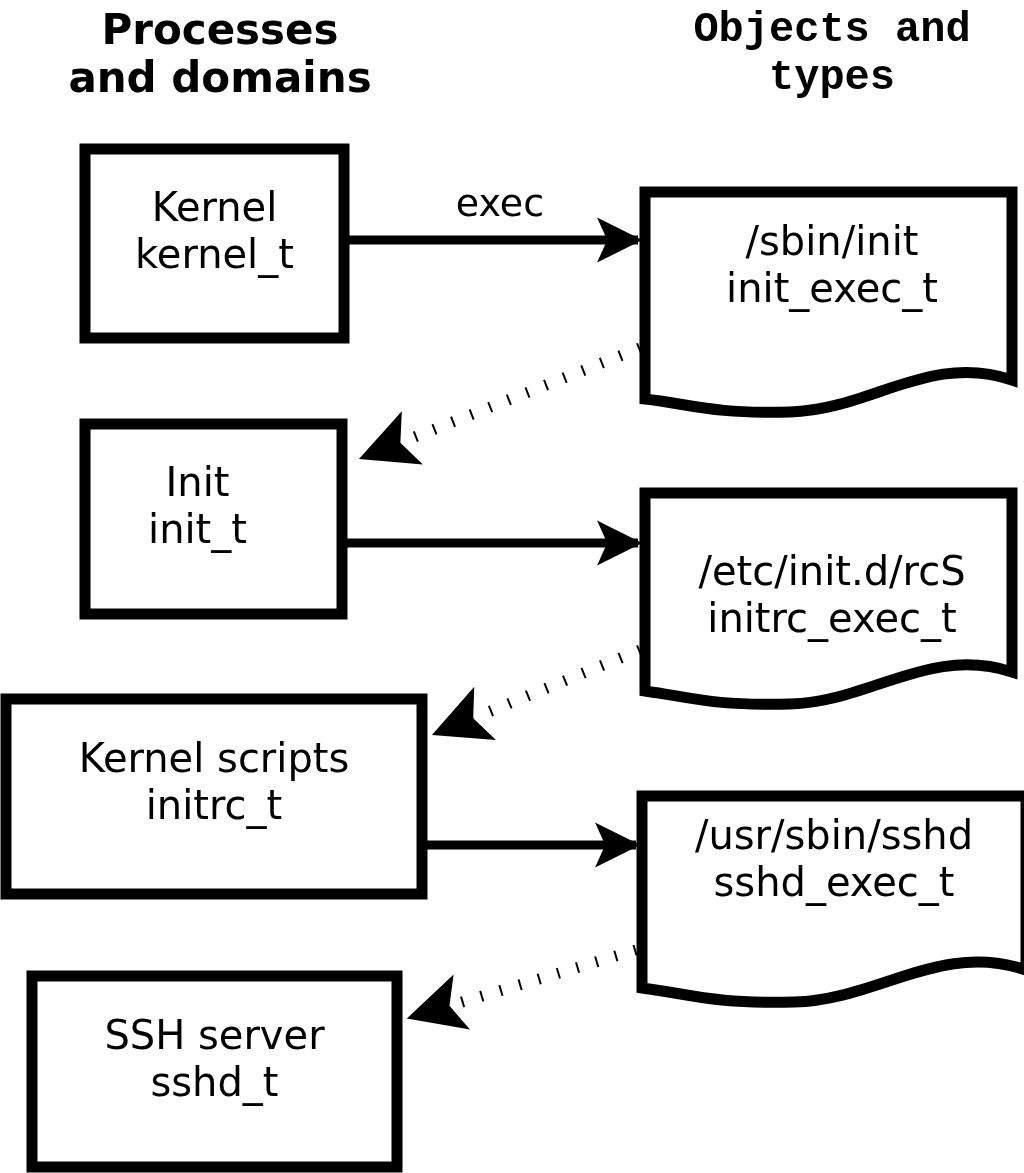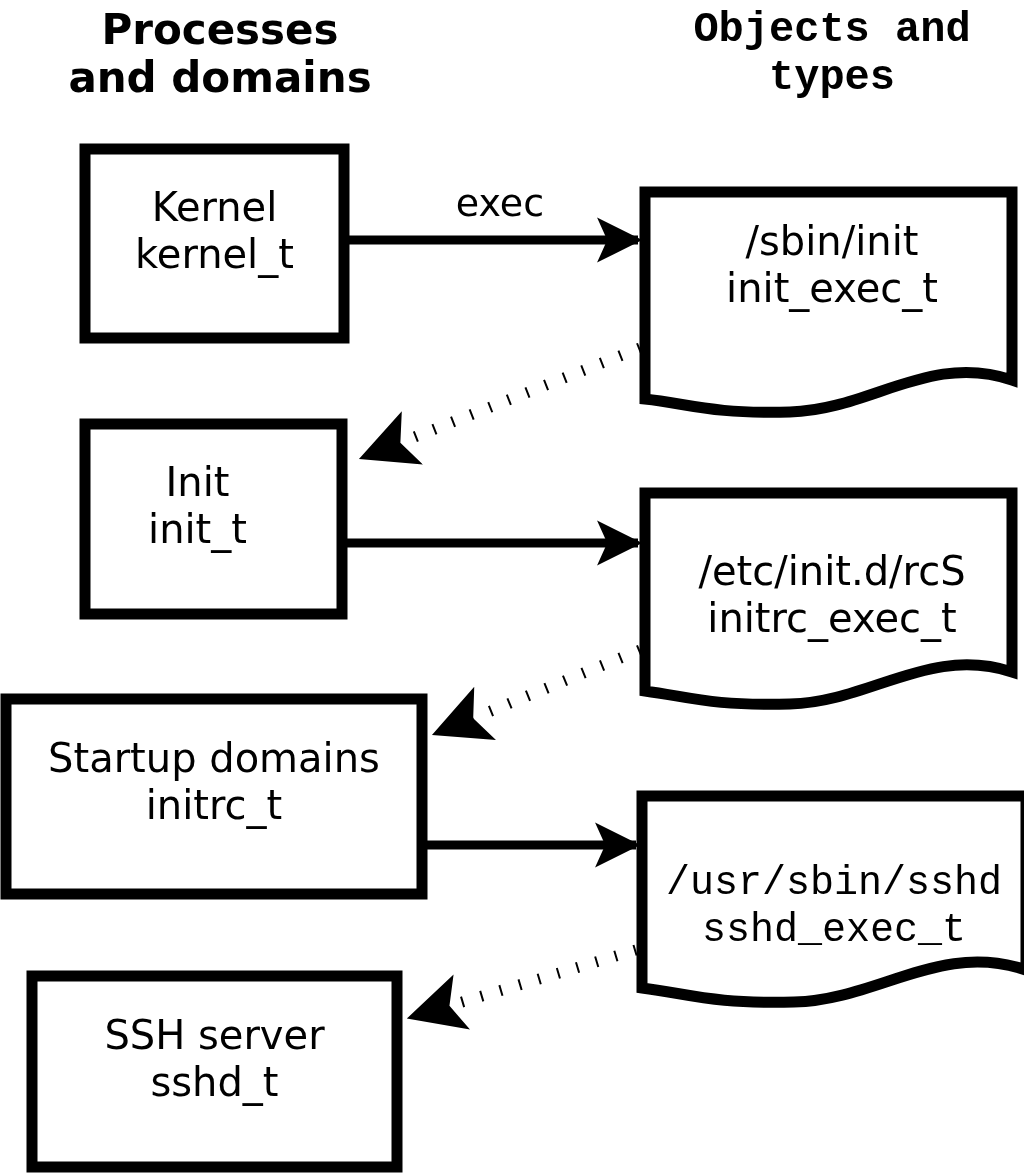--- a/index.html
+++ b/index.html
@@ -101,30 +101,30 @@
 
   <div class="col-header" id="header-right">Objects and
 types</div>
 
   <div class="node-label" style="left:85px; top:184px; width:259px;">Kernel
 kernel_t</div>
 
   <div class="node-label" style="left:69px; top:459px; width:257px;">Init
 init_t</div>
 
-  <div class="node-label" style="left:6px; top:735px; width:416px;">Startup domains
+  <div class="node-label" style="left:6px; top:735px; width:416px;">Kernel scripts
 initrc_t</div>
 
   <div class="node-label" style="left:32px; top:1012px; width:365px;text-align:center;">SSH server
 sshd_t</div>
 
   <div class="node-label" style="left:652px; top:218px; width:360px;">/sbin/init
 init_exec_t</div>
 
   <div class="node-label" style="left:652px; top:530px; width:360px;margin-top:18px;">/etc/init.d/rcS
 initrc_exec_t</div>
 
-  <div class="node-label" style="left:650px; top:860px; width:368px;font-family:Liberation Mono, monospace;">/usr/sbin/sshd
+  <div class="node-label" style="left:650px; top:812px; width:368px;">/usr/sbin/sshd
 sshd_exec_t</div>
 
   <div class="edge-label" style="left:400px; top:183px; width:200px;">exec</div>
 
 </div>
 
 </body></html>

